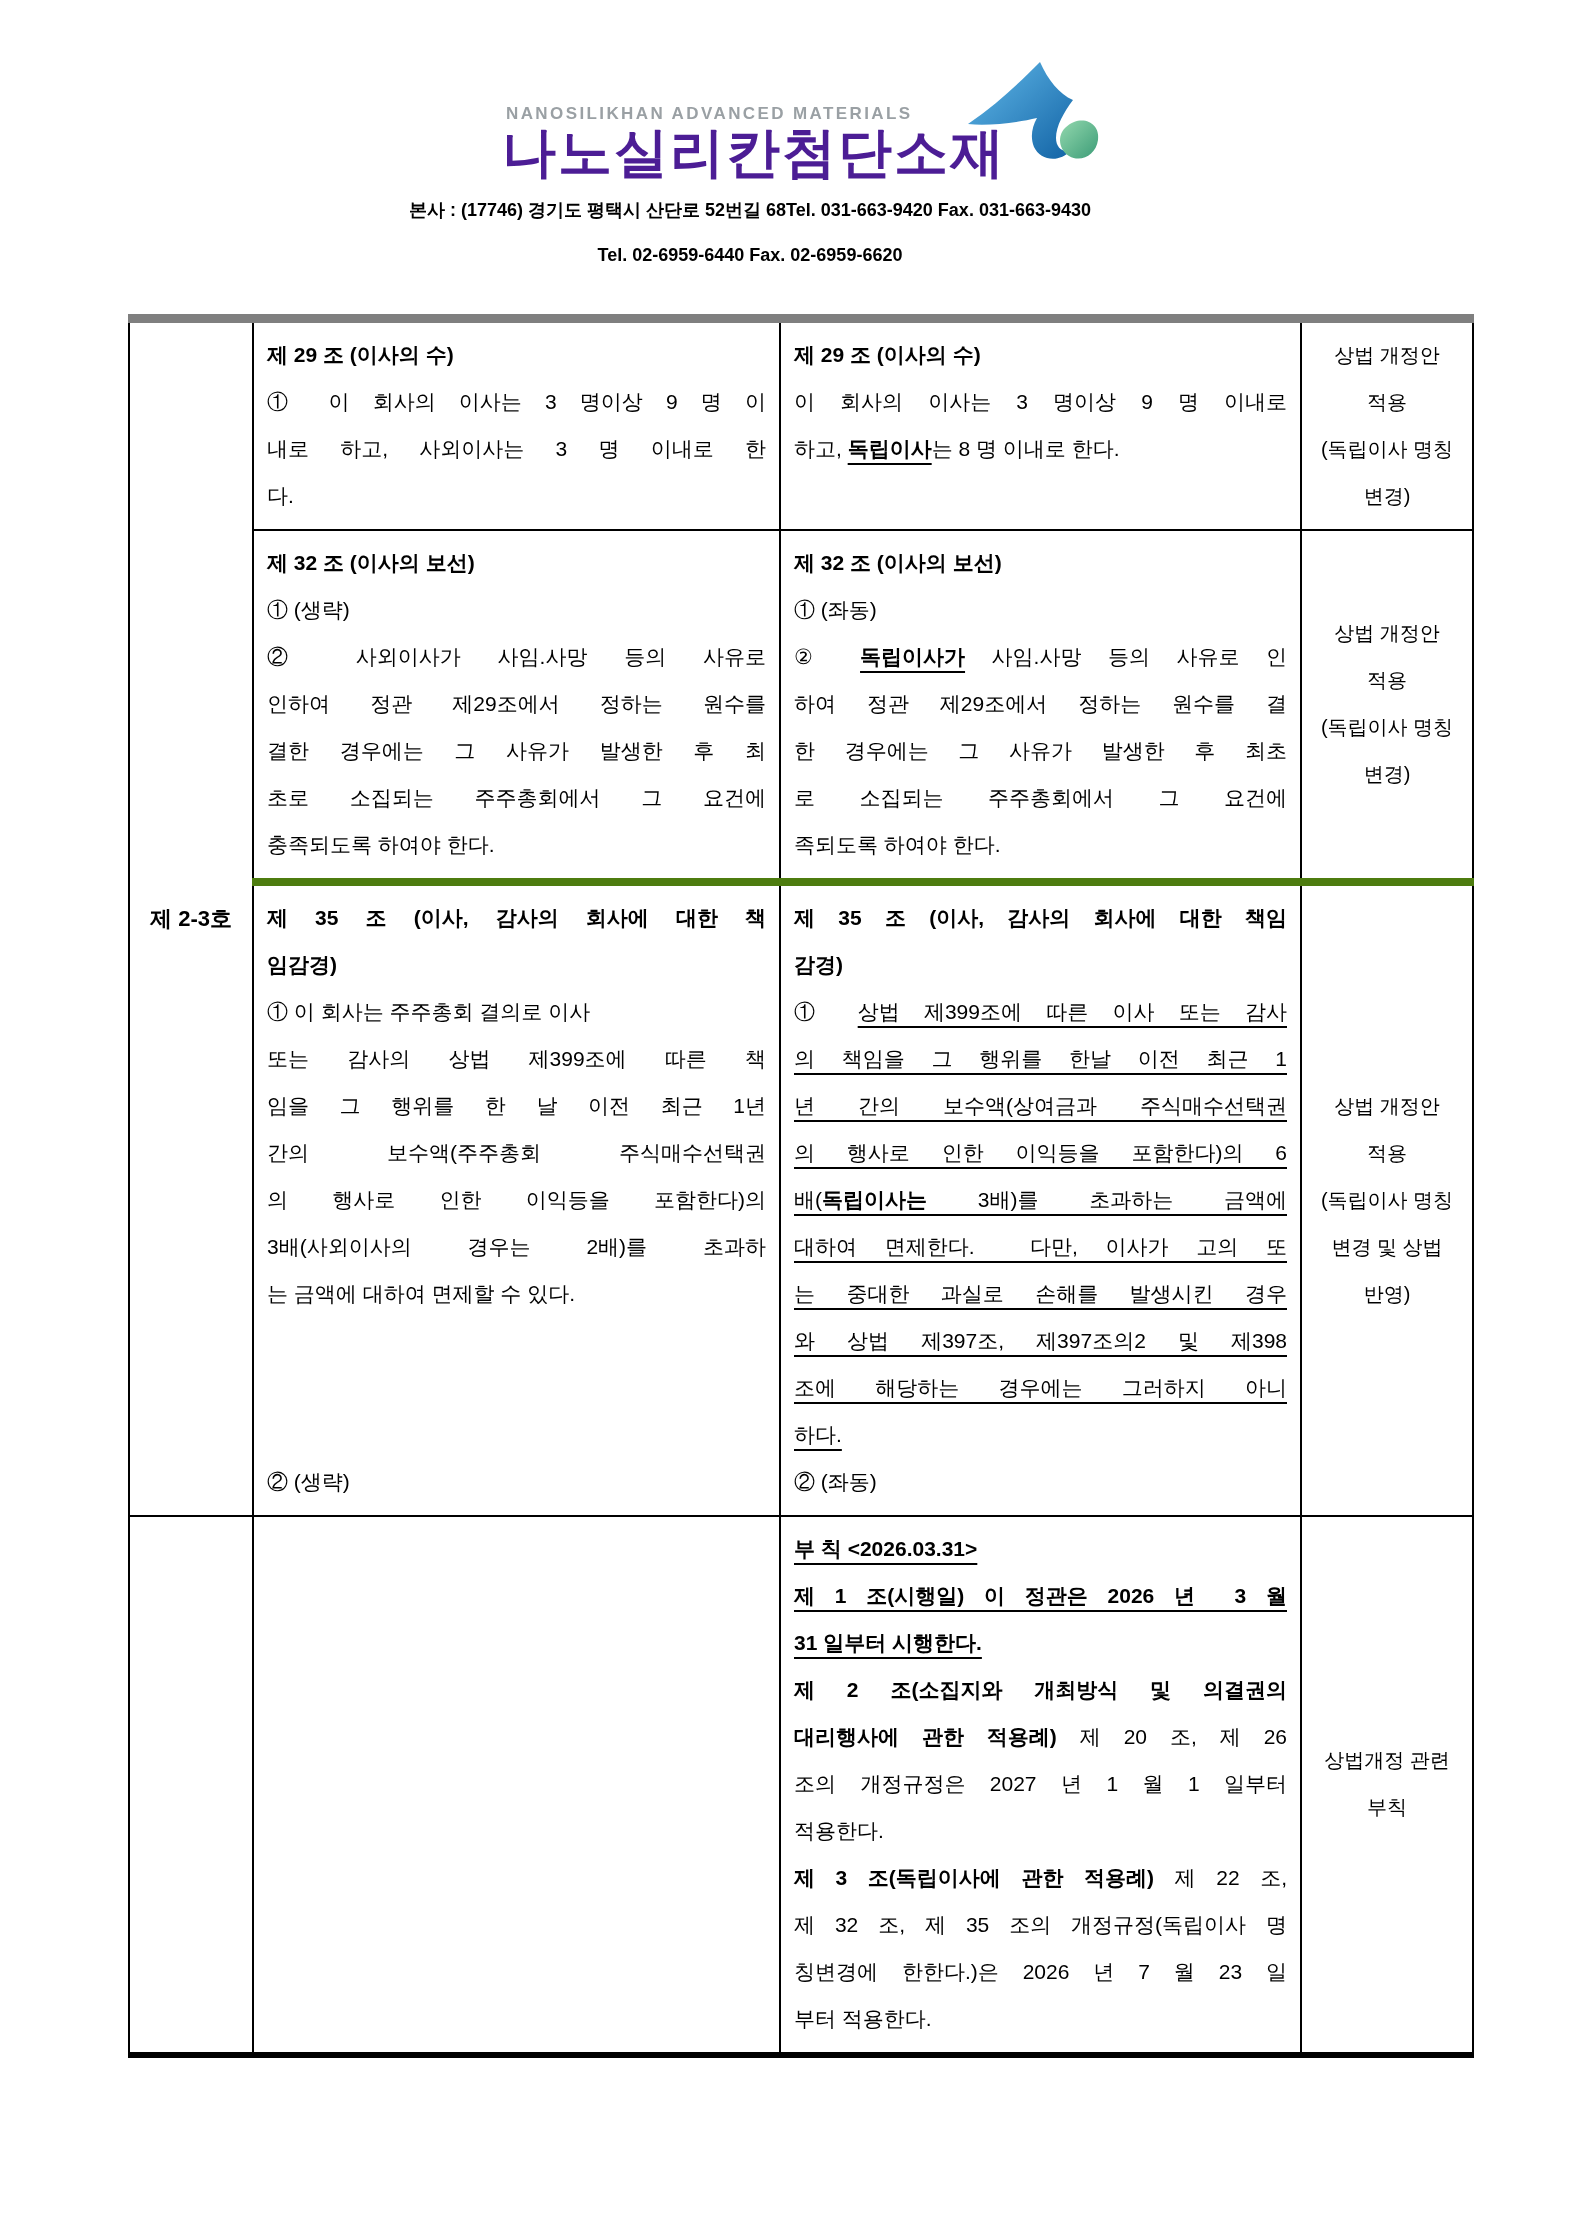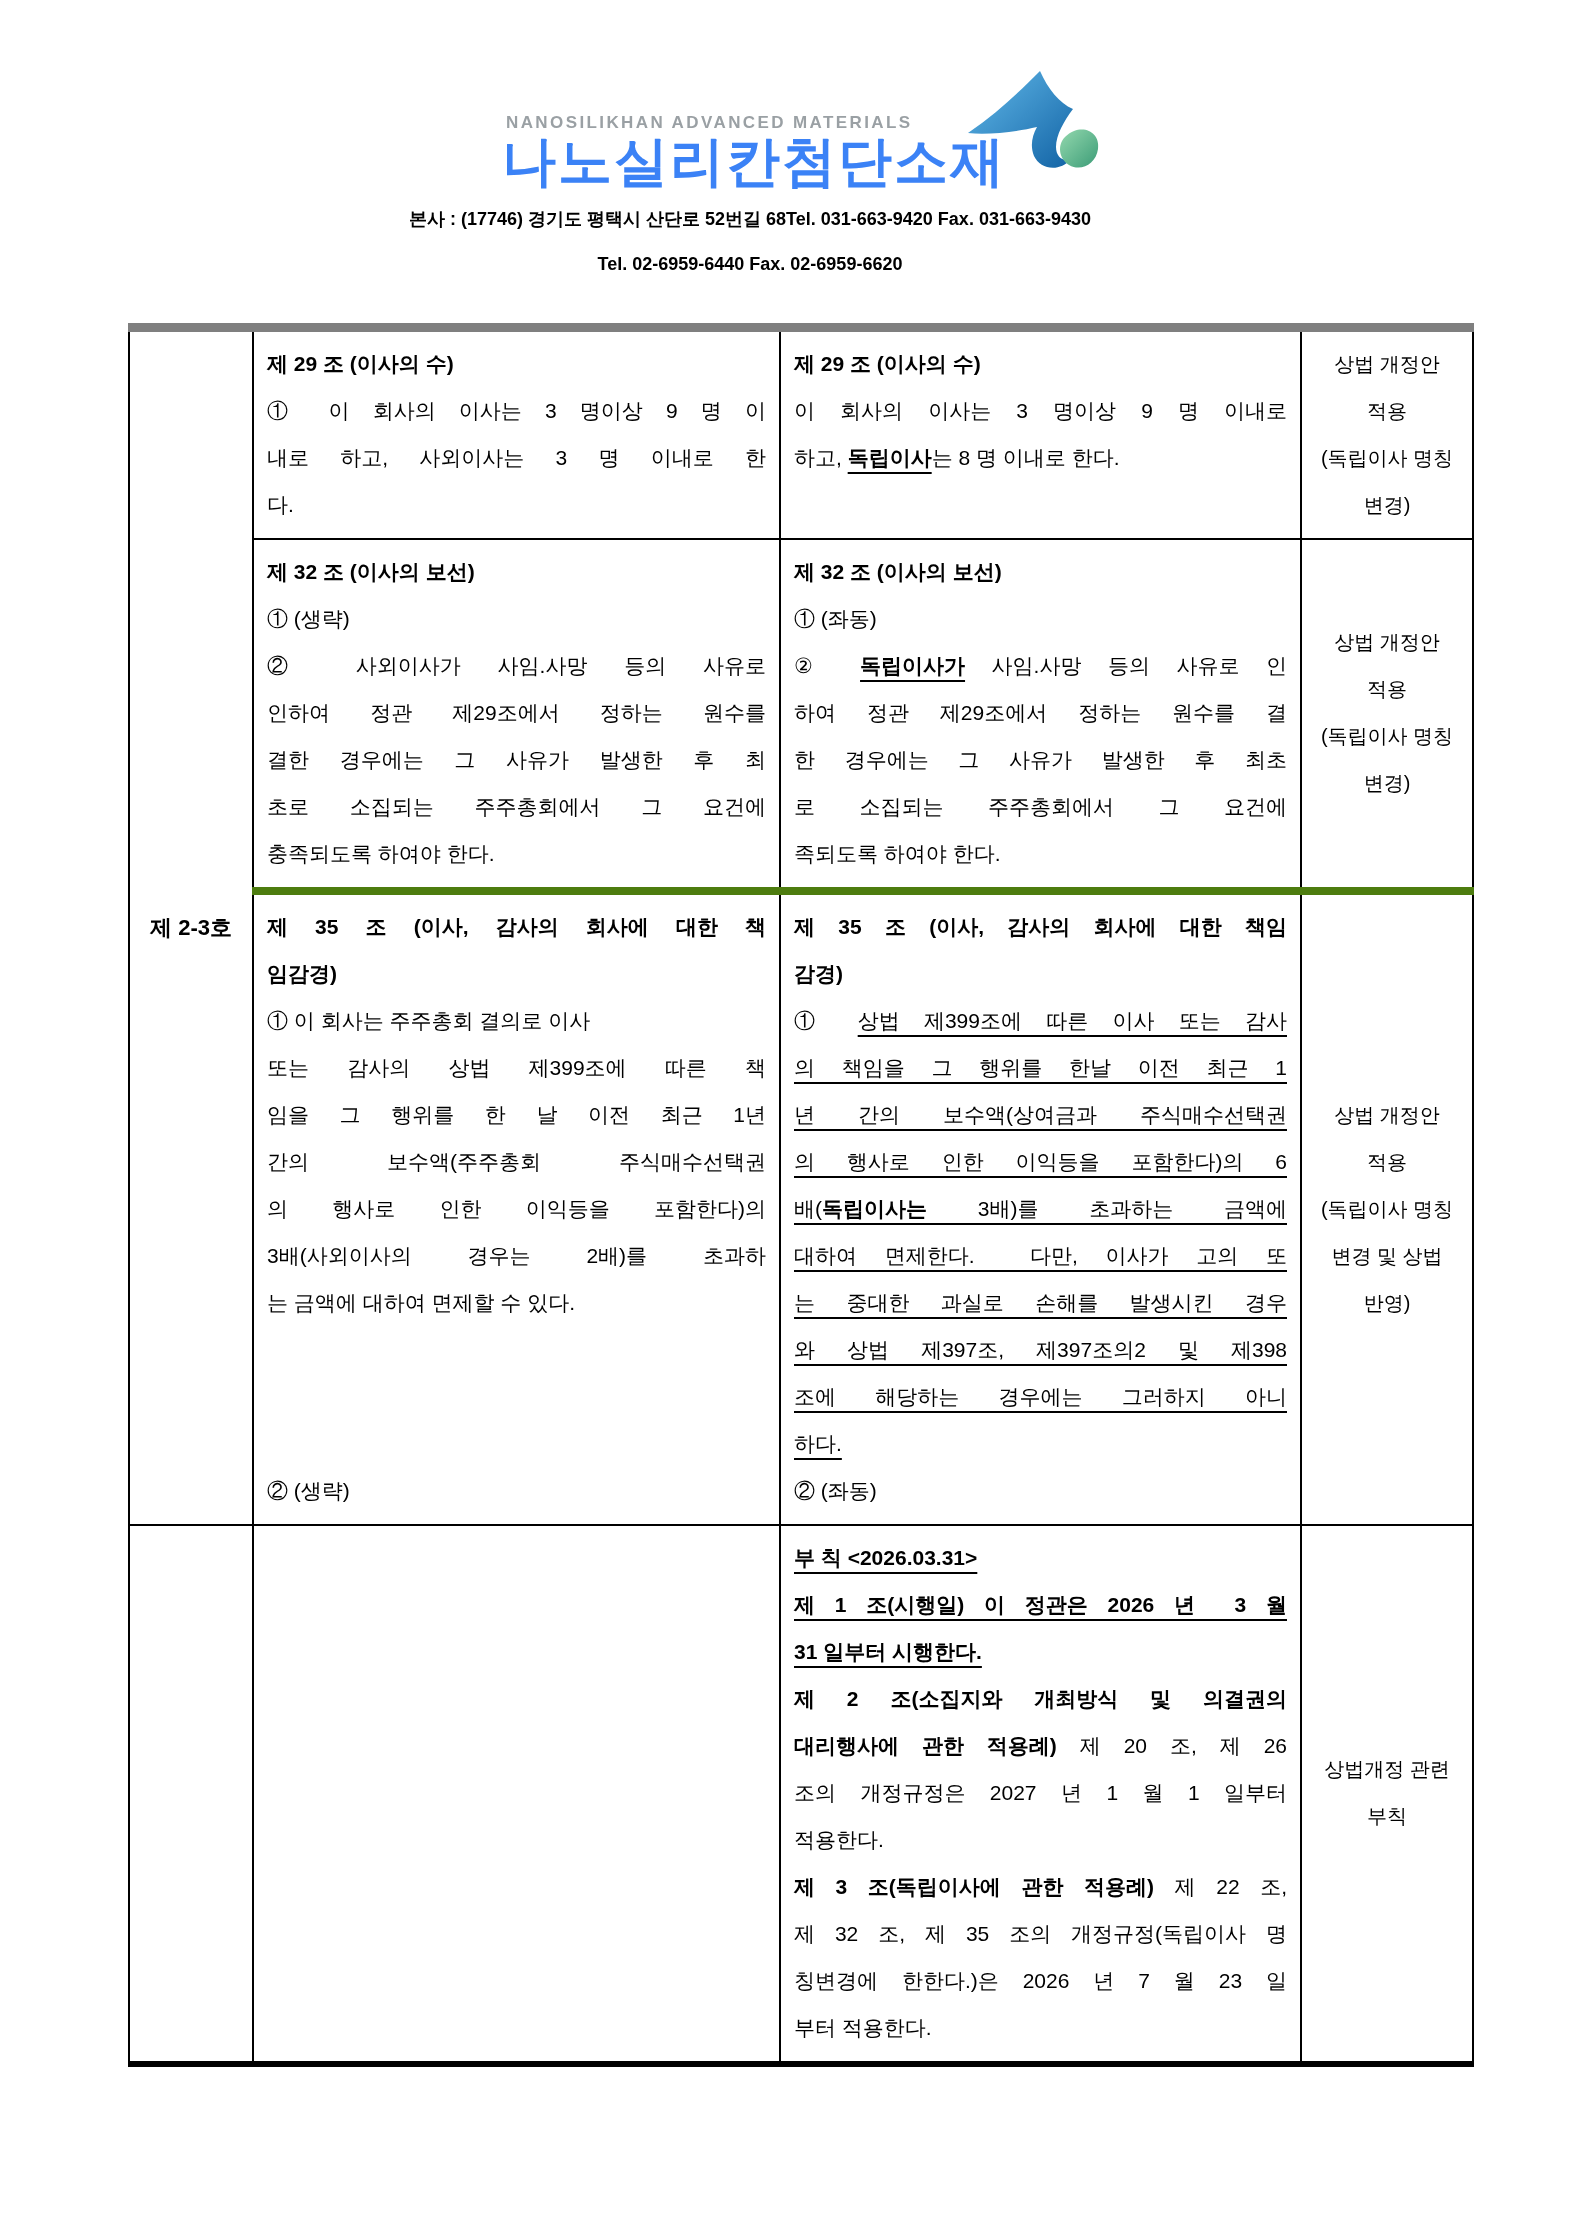--- a/index.html
+++ b/index.html
@@ -9,35 +9,35 @@
     background:#fff;
     font-family:"Liberation Sans", sans-serif;
     color:#000;
     overflow:hidden;
   }
   
   .letterhead{padding-top:100px;}
   .logo{
     position:relative;
     width:fit-content;
-    margin:13px auto;
+    margin:4px auto;
     transform:translateX(-40px);
   }
   .logo .tagline{
     font-size:17px;
     letter-spacing:2.4px;
     color:#9aa0a4;
     font-weight:bold;
     padding-left:4px;
     white-space:nowrap;
   }
   .logo .brand{
     font-size:54px;
     font-weight:bold;
-    color:#3b82f6;
+    color:#4c1d95;
     letter-spacing:2px;
     line-height:1.05;
     white-space:nowrap;
   }
   .logo .mark{
     position:absolute;
     right:-96px;top:-44px;
     width:142px;height:112px;
   }
   .addresses{

